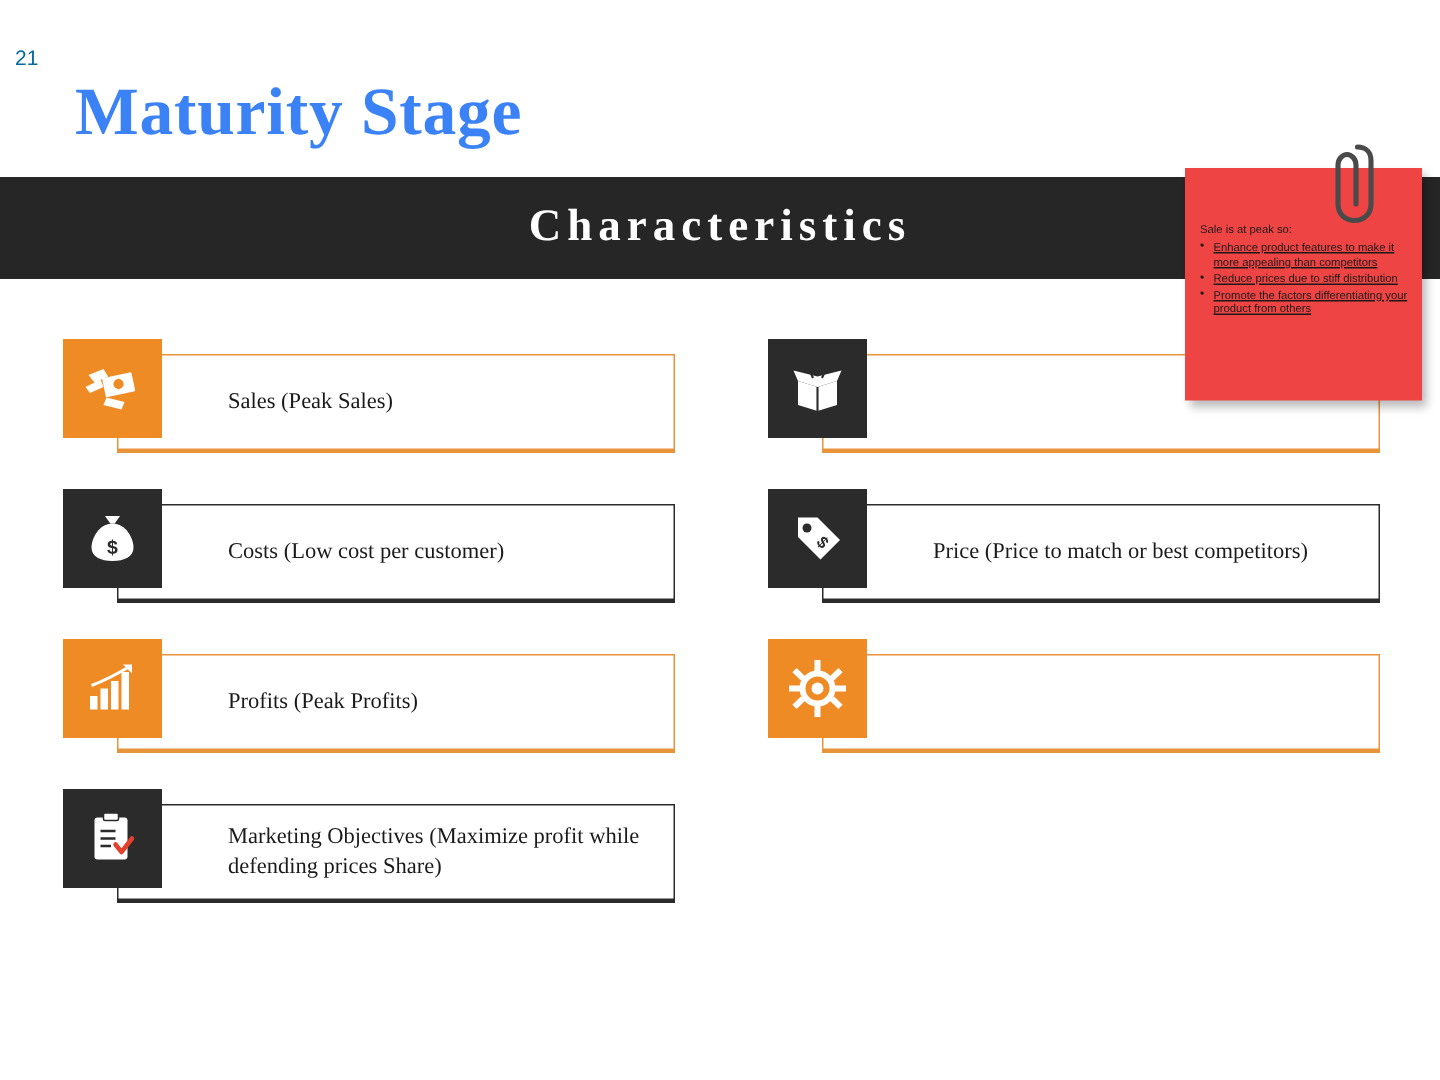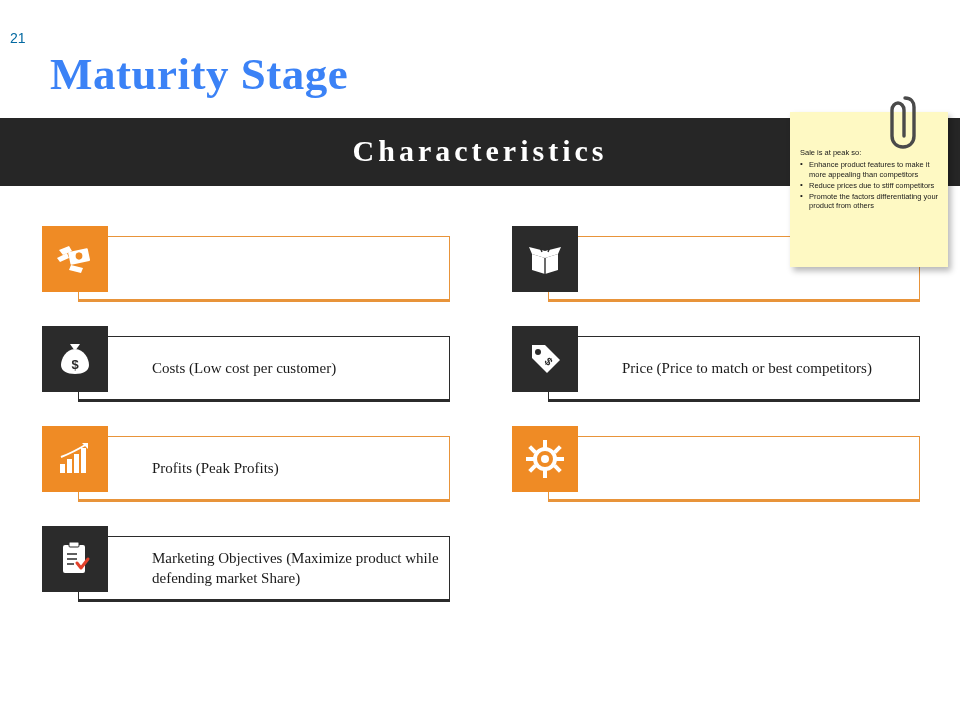--- a/index.html
+++ b/index.html
@@ -58,21 +58,21 @@
     color: #ffffff;
     letter-spacing: 4px;
   }
   
   .sticky {
     position: absolute;
     left: 790px;
     top: 112px;
     width: 158px;
     height: 155px;
-    background: #fef9c3;
+    background: #ef4444;
     box-shadow: 3px 4px 6px rgba(0,0,0,0.28);
     z-index: 8;
   }
   .sticky-body {
     padding: 36px 8px 6px 10px;
     font-family: "Liberation Sans", sans-serif;
     font-size: 7.5px;
     line-height: 1.32;
     color: #1a1a1a;
   }
@@ -81,20 +81,21 @@
   }
   .sticky ul {
     margin: 0;
     padding: 0;
     list-style: none;
   }
   .sticky li {
     position: relative;
     padding-left: 9px;
     margin-bottom: 1px;
+    text-decoration: underline;
   }
   .sticky li:before {
     content: "\2022";
     position: absolute;
     left: 0;
     top: -1px;
     font-size: 8px;
   }
   .clip {
     position: absolute;
@@ -187,21 +188,21 @@
 
   <div class="banner"></div>
   <div class="title">Maturity Stage</div>
   <div class="banner-label">Characteristics</div>
 
   <div class="sticky">
     <div class="sticky-body">
       <p class="sticky-intro">Sale is at peak so:</p>
       <ul>
         <li>Enhance product features to make it more appealing than competitors</li>
-        <li>Reduce prices due to stiff competitors</li>
+        <li>Reduce prices due to stiff distribution</li>
         <li>Promote the factors differentiating your product from others</li>
       </ul>
     </div>
   </div>
 
   <svg class="clip" viewBox="0 0 34 62">
     <path d="M21 6 C27 6 30 10 30 15 L30 44 C30 51 25 55 19 55 C13 55 8 51 8 44 L8 18 C8 14 11 11 14 11 C17 11 20 14 20 18 L20 44" fill="none" stroke="#4a4a4a" stroke-width="3.4" stroke-linecap="round"></path>
   </svg>
 
   <div class="columns">
@@ -214,20 +215,21 @@
         <div class="icon-tile">
           <svg width="40" height="34" viewBox="0 0 40 34">
             <path d="M4 8 L14 4 L17 9 L8 13 Z" fill="#fff"></path>
             <path d="M2 16 L12 11 L14 16 L5 20 Z" fill="#fff"></path>
             <rect x="14" y="8" width="20" height="13" rx="1" fill="#fff" transform="rotate(-12 24 14)"></rect>
             <circle cx="24" cy="14" r="3.4" fill="#ef8b25"></circle>
             <path d="M24 10.5 L24 17.5 M22.4 12 h3.2 M22.4 15 h3.2" stroke="#ef8b25" stroke-width="1.1"></path>
             <path d="M16 23 L28 26 L26 31 L14 28 Z" fill="#fff"></path>
           </svg>
         </div>
+        <div class="row-text">Sales (Peak Sales)</div>
       </div>
 
       <div class="row">
         <div class="row-box dark"></div>
         <div class="row-underline dark"></div>
         <div class="icon-tile dark">
           <svg width="34" height="36" viewBox="0 0 34 36">
             <path d="M12 3 h10 l-3.5 5 h-3 Z" fill="#fff"></path>
             <path d="M17 8 C26 8 31 18 31 24 C31 30 25 33 17 33 C9 33 3 30 3 24 C3 18 8 8 17 8 Z" fill="#fff"></path>
             <text x="17" y="28" font-family="Liberation Sans, sans-serif" font-size="13" font-weight="bold" fill="#2b2b2b" text-anchor="middle">$</text>
@@ -256,21 +258,21 @@
         <div class="row-box dark"></div>
         <div class="row-underline dark"></div>
         <div class="icon-tile dark">
           <svg width="34" height="36" viewBox="0 0 34 36">
             <path d="M7 4 h18 a2 2 0 0 1 2 2 v24 a2 2 0 0 1 -2 2 h-18 a2 2 0 0 1 -2 -2 v-24 a2 2 0 0 1 2 -2 Z" fill="#fff"></path>
             <rect x="11" y="1" width="10" height="5" rx="1" fill="#fff" stroke="#2b2b2b" stroke-width="1"></rect>
             <path d="M9 13 h10 M9 18 h10 M9 23 h7" stroke="#2b2b2b" stroke-width="1.6"></path>
             <path d="M19 22 l4 5 l7 -9" stroke="#e2412b" stroke-width="3" fill="none" stroke-linecap="round" stroke-linejoin="round"></path>
           </svg>
         </div>
-        <div class="row-text">Marketing Objectives (Maximize product while defending market Share)</div>
+        <div class="row-text">Marketing Objectives (Maximize profit while defending prices Share)</div>
       </div>
 
     </div>
 
     <div class="col col-right">
 
       <div class="row">
         <div class="row-box"></div>
         <div class="row-underline"></div>
         <div class="icon-tile dark">

